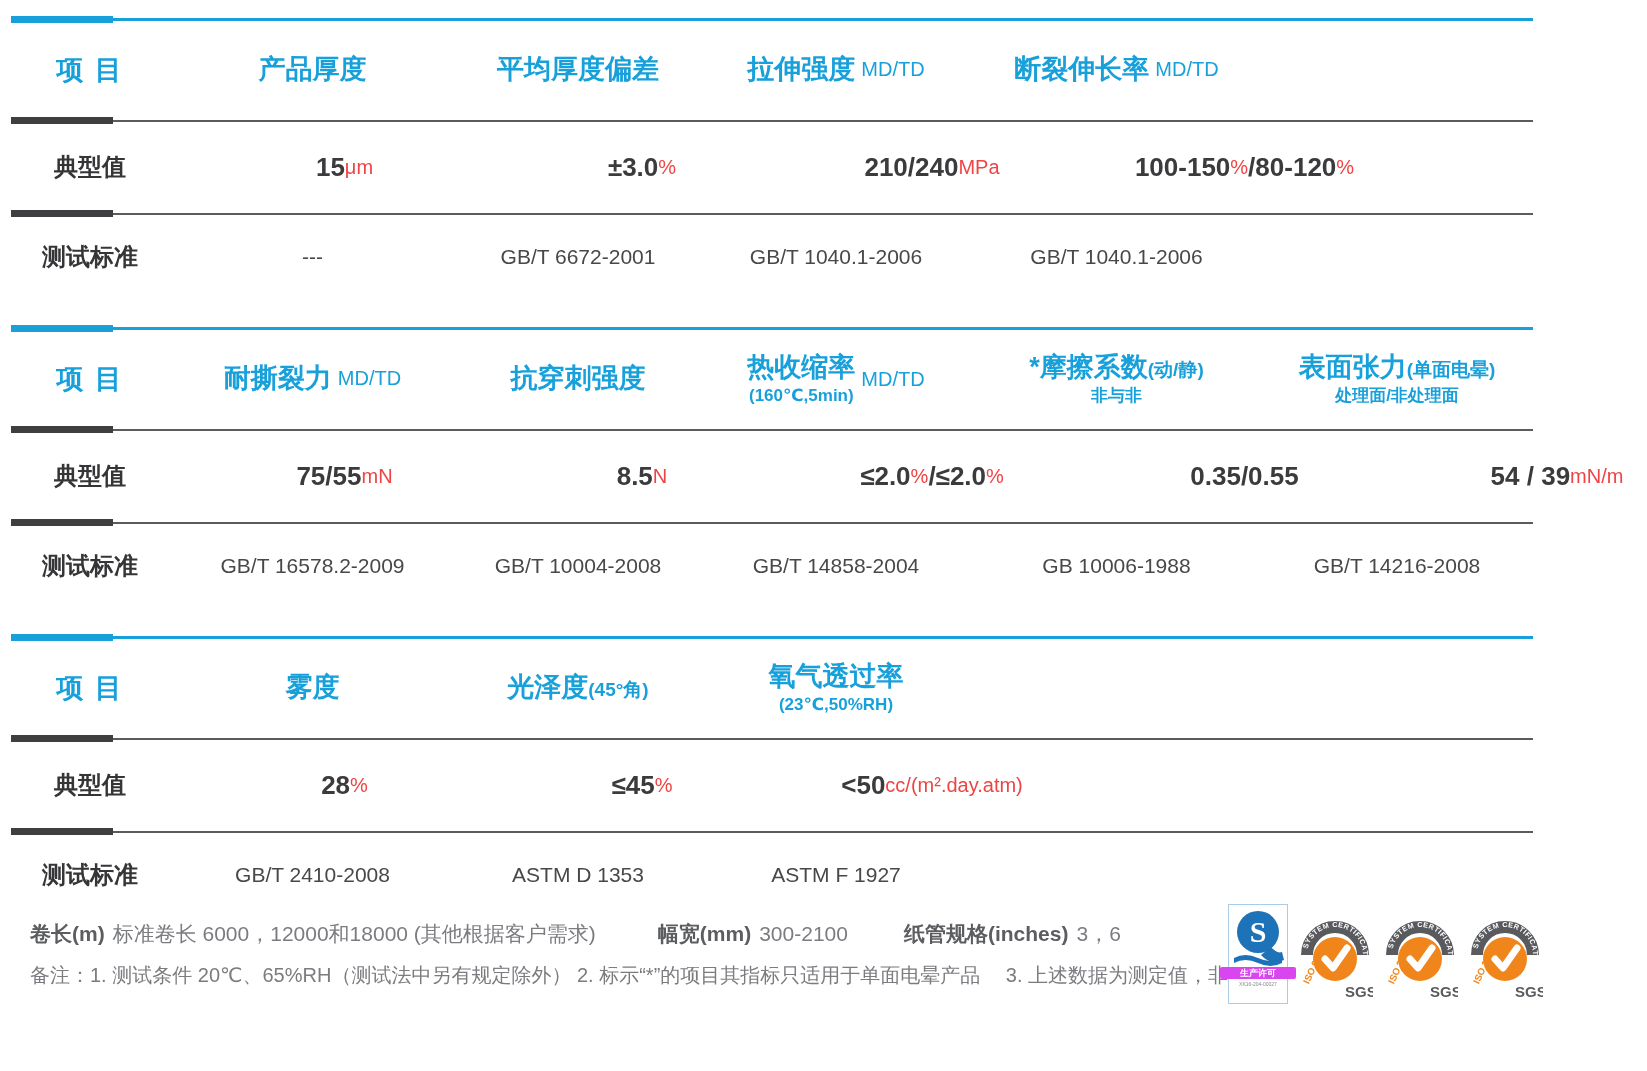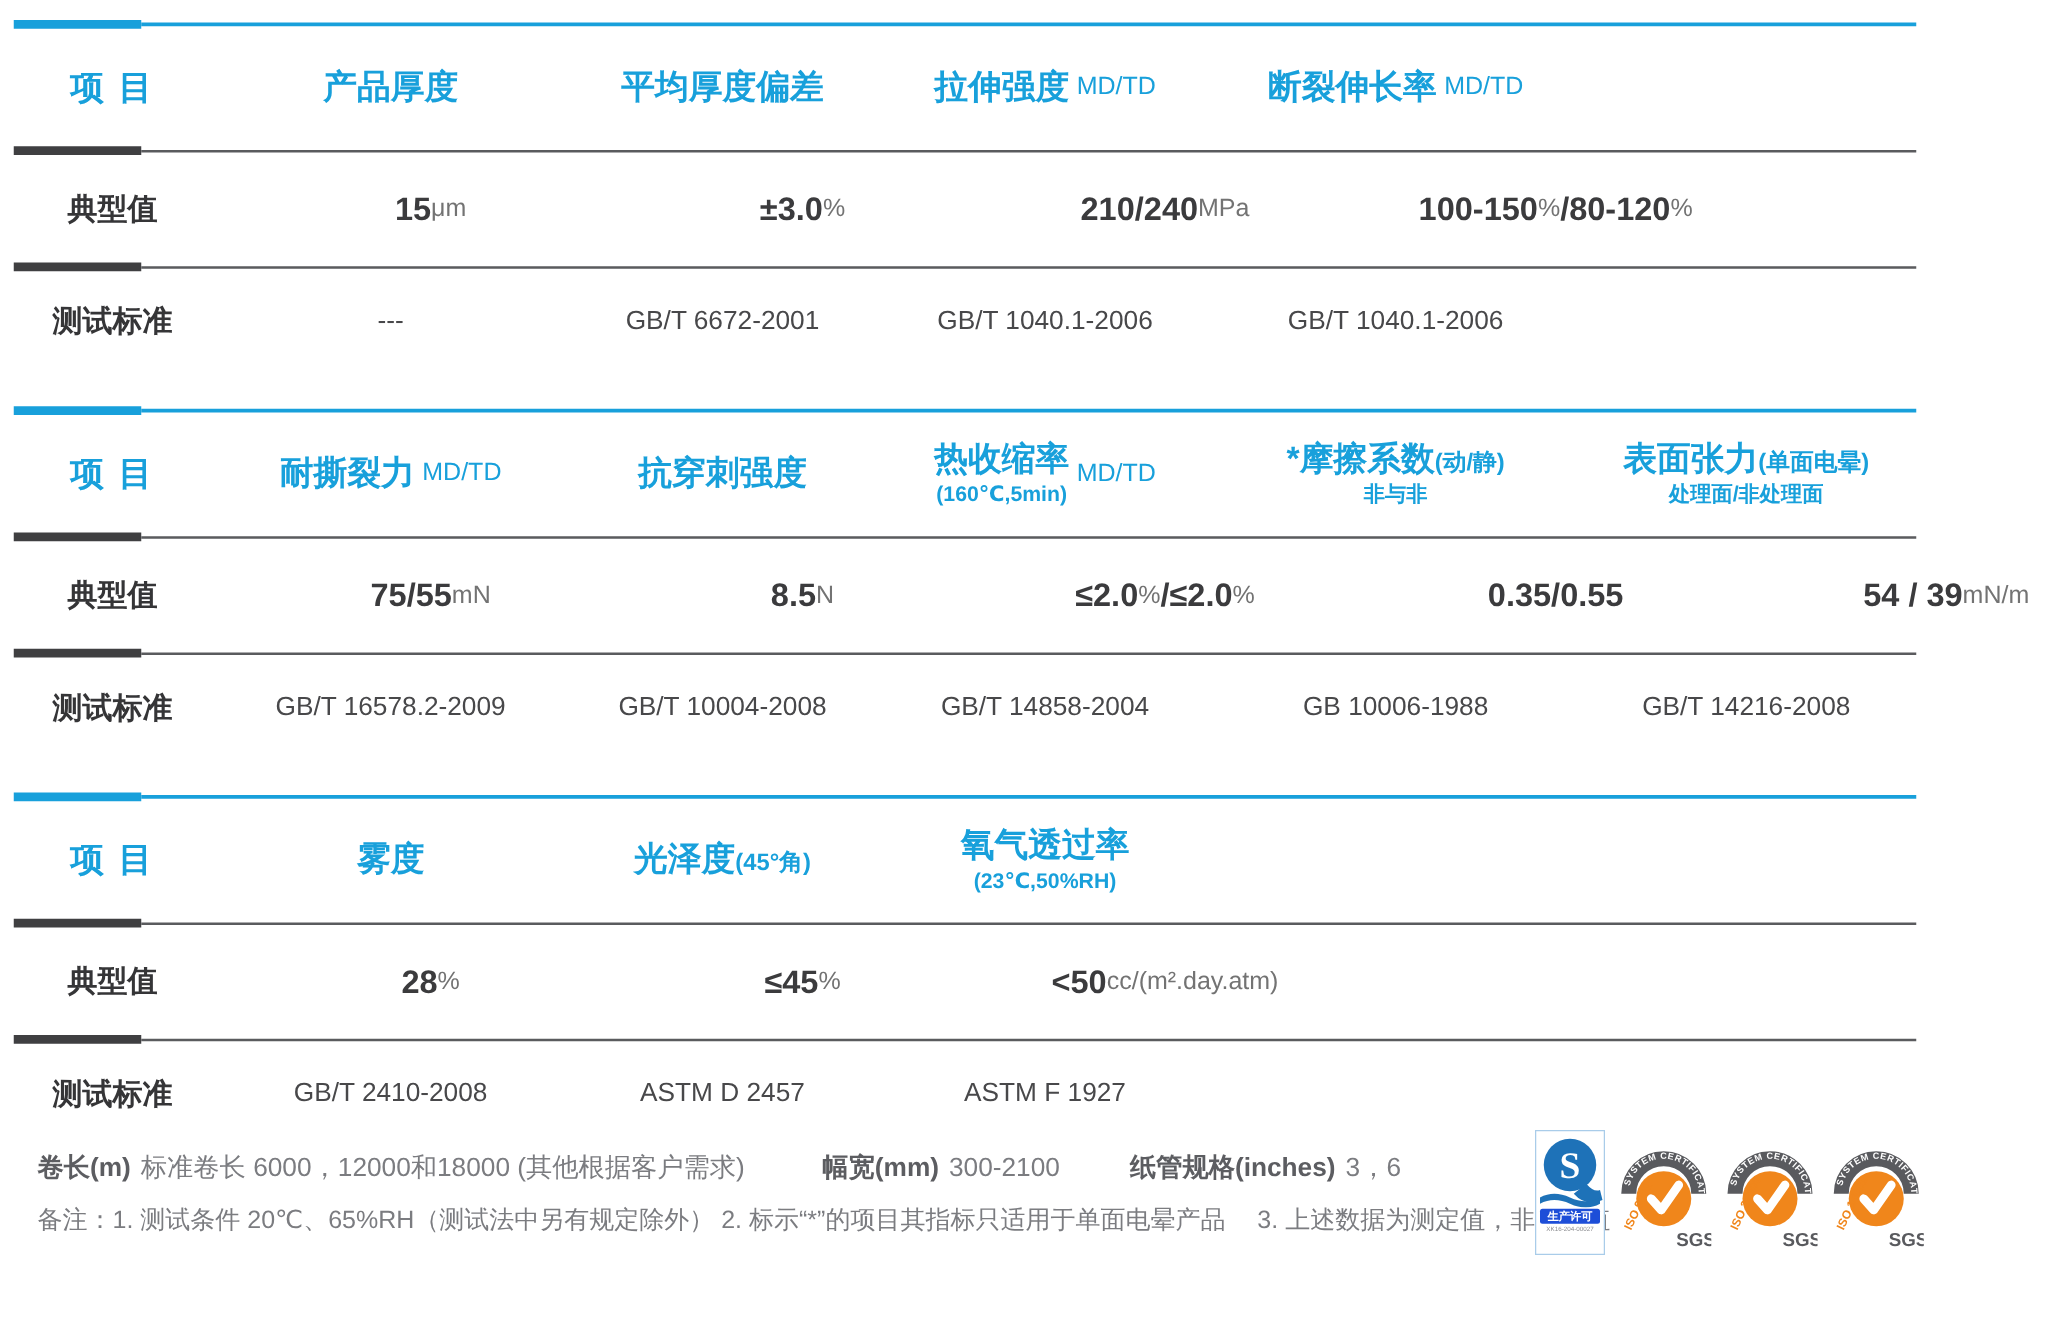--- a/index.html
+++ b/index.html
@@ -34,38 +34,38 @@
   
   .h-wrap{display:flex;align-items:center;justify-content:center;}
   .h-block{display:flex;flex-direction:column;align-items:center;line-height:1.15;}
   .h-main{color:var(--blue);font-size:27px;font-weight:700;}
   .h-suffix{color:var(--blue);font-size:19px;font-weight:700;}
   .h-sub{color:var(--blue);font-size:17px;font-weight:700;margin-top:3px;}
   .h-side{color:var(--blue);font-size:20px;font-weight:400;margin-left:6px;}
 
   
   .v-b{color:#3B3B3D;font-size:26px;font-weight:700;}
-  .v-u{color:#737373;font-size:20px;font-weight:400;text-align:center;}
+  .v-u{color:#ef4444;font-size:20px;font-weight:400;text-align:center;}
 
   
   .s-txt{color:#48484A;font-size:21px;font-weight:400;}
 
   
   .footer{position:absolute;left:30px;top:920px;width:1180px;}
   .foot-line1{display:flex;align-items:baseline;white-space:nowrap;font-size:21px;margin-bottom:14px;}
   .f-bold{color:#5C5D61;font-weight:700;}
   .f-norm{color:#7B7C80;font-weight:400;margin-left:8px;}
   .f-gap1{margin-left:62px;}
   .f-gap2{margin-left:56px;}
   .foot-note{font-size:20px;color:#7B7C80;white-space:nowrap;}
 
   
   .logos{position:absolute;left:1228px;top:900px;width:310px;height:108px;display:flex;align-items:center;gap:9px;}
   .qs-box{width:60px;height:100px;border:1px solid #A9CCE9;box-sizing:border-box;display:flex;flex-direction:column;align-items:center;padding-top:3px;background:#fff;}
-  .qs-bar{width:48px;background:#1d4ed8;color:#fff;font-size:9px;font-weight:700;text-align:center;line-height:12px;border-radius:2px;margin-top:1px;}
+  .qs-bar{width:76px;background:#d946ef;color:#fff;font-size:9px;font-weight:700;text-align:center;line-height:12px;border-radius:2px;margin-top:1px;}
   .qs-code{font-size:5px;color:#8A8B8F;margin-top:2px;letter-spacing:0;}
   .sgs-mark{width:76px;height:100px;display:flex;align-items:center;justify-content:center;}
 
   :root{--blue:#18A0DB;}
 </style>
 </head>
 <body>
 
 <div class="sheet">
   <section class="spec-table">
@@ -321,21 +321,21 @@
     <div class="rule rule-dark">
         <i class="thick"></i>
         <i class="thin"></i>
       </div>
     <div class="trow trow-standard">
         <div class="cell lbl-dark">测试标准</div>
         <div class="cell">
           <span class="s-txt">GB/T 2410-2008</span>
         </div>
         <div class="cell">
-          <span class="s-txt">ASTM D 2457</span>
+          <span class="s-txt">ASTM D 1353</span>
         </div>
         <div class="cell">
           <span class="s-txt">ASTM F 1927</span>
         </div>
         <div class="cell">
           <span class="s-txt"></span>
         </div>
         <div class="cell">
           <span class="s-txt"></span>
         </div>

